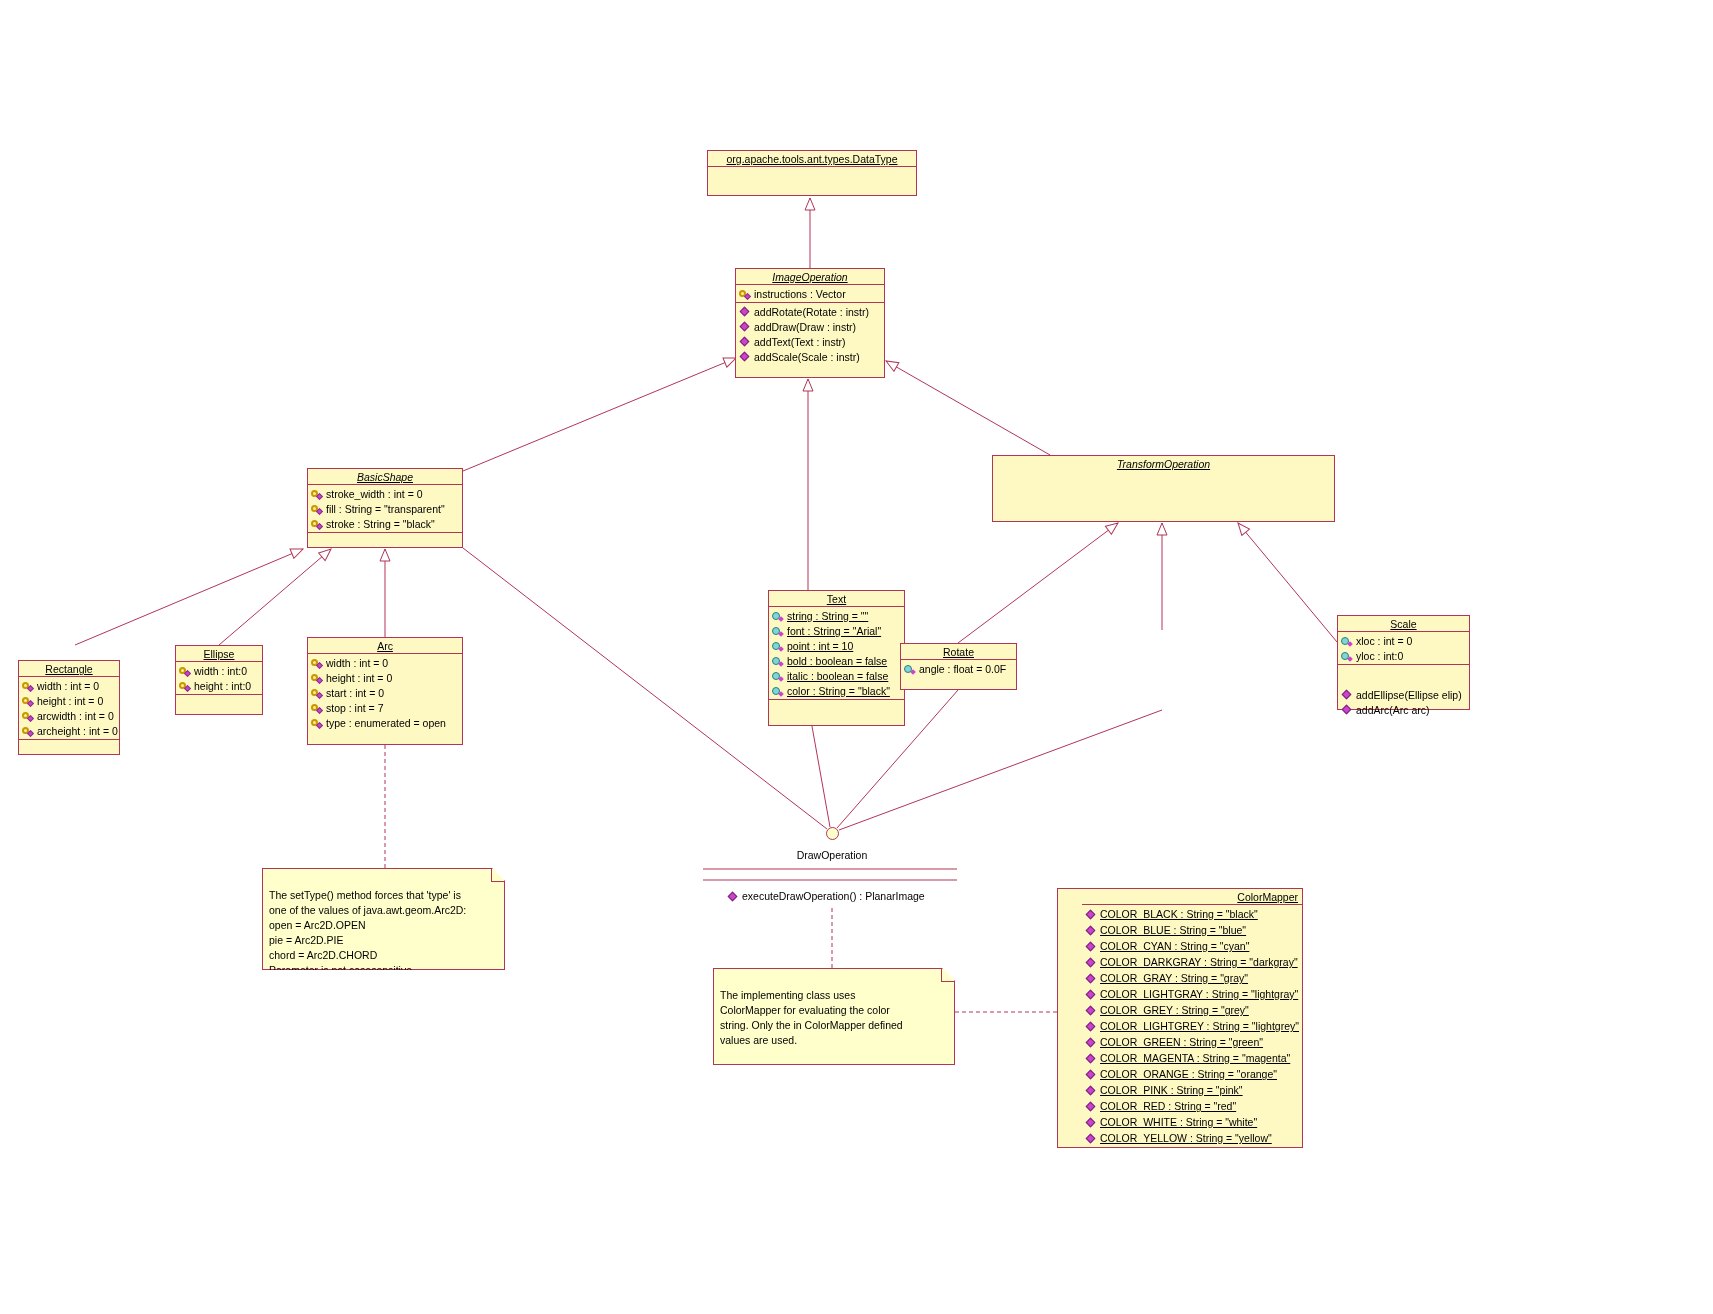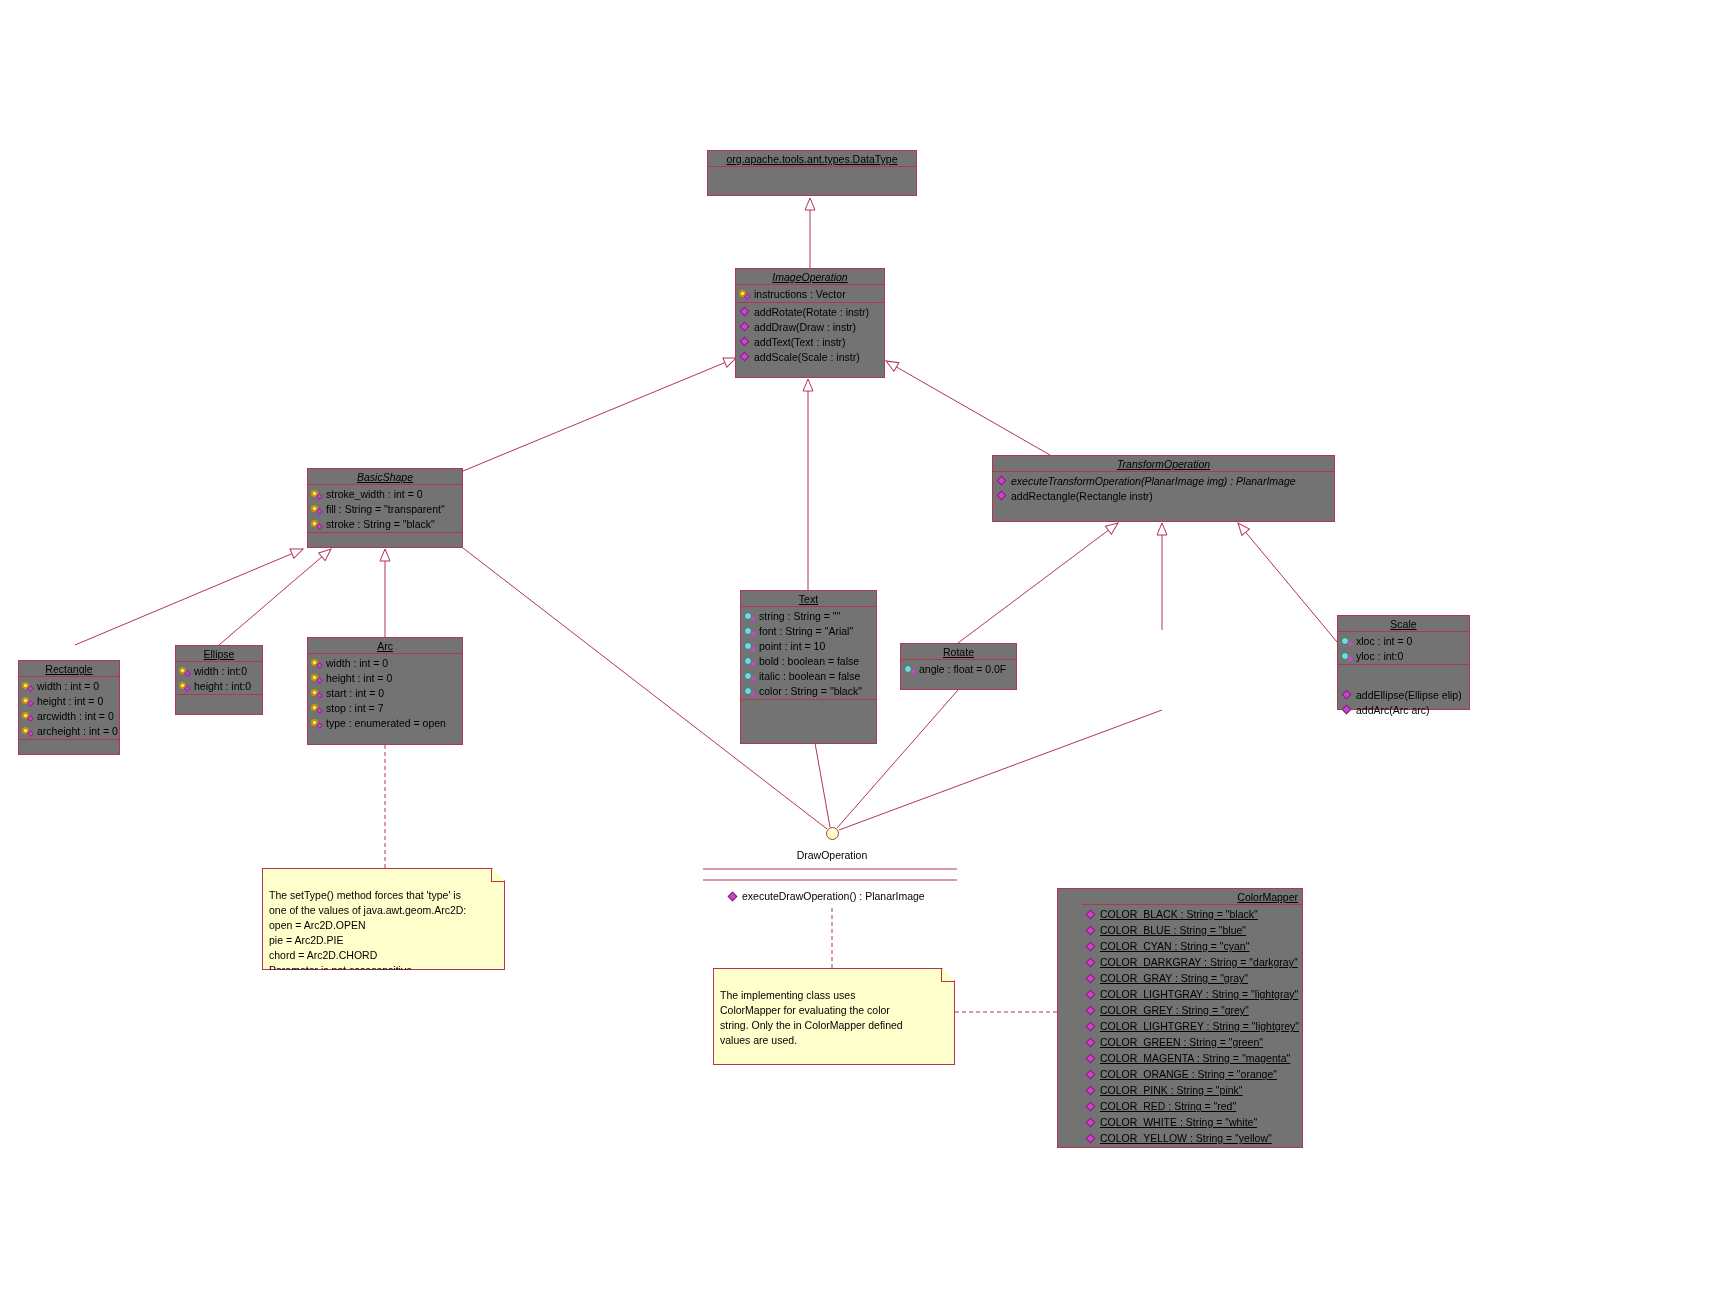--- a/index.html
+++ b/index.html
@@ -2,21 +2,21 @@
 <html><head>
 <meta charset="utf-8">
 <style>
   html,body { margin:0; padding:0; background:#fff; }
   .canvas { position:relative; width:1713px; height:1314px; background:#FFFFFF; overflow:hidden;
             font-family:"Liberation Sans","DejaVu Sans",sans-serif; font-size:10.5px; color:#000; }
   svg.wires { position:absolute; left:0; top:0; z-index:1; }
   svg.wires line { stroke:#B13556; stroke-width:1; }
   svg.wires line.dashed { stroke-dasharray:4 3; }
 
-  .box { position:absolute; background:#737373; border:1px solid #B13556; box-sizing:border-box;
+  .box { position:absolute; background:#fef9c3; border:1px solid #B13556; box-sizing:border-box;
          z-index:2; display:flex; flex-direction:column; }
   .title { text-align:center; padding:2px 4px 1px 4px; white-space:nowrap; overflow:hidden; flex:0 0 auto; }
   .title .cname { text-decoration:underline; }
   .box.abstract .title .cname { font-style:italic; }
   .sec { border-top:1px solid #B13556; padding:1px 0; flex:0 0 auto; }
   .sec.grow { flex:1 1 auto; }
   .sec.empty { min-height:10px; }
   .row { display:flex; align-items:center; height:15px; padding:0 3px; white-space:nowrap; overflow:hidden; }
   .rows16 .row { height:16px; }
   .row.static .lbl { text-decoration:underline; }
@@ -129,30 +129,20 @@
       <div class="row">
           <span class="ic ic-key"></span>
           <span class="lbl">stroke : String = "black"</span>
         </div>
     </div>
     <div class="sec empty grow"></div>
   </div>
 
   <div class="box abstract" style="left:992px;top:455px;width:343px;height:67px;">
     <div class="title"><span class="cname">TransformOperation</span></div>
-    <div class="sec grow">
-      <div class="row italic">
-          <span class="ic ic-diamond"></span>
-          <span class="lbl">executeTransformOperation(PlanarImage img) : PlanarImage</span>
-        </div>
-      <div class="row">
-          <span class="ic ic-diamond"></span>
-          <span class="lbl">addRectangle(Rectangle instr)</span>
-        </div>
-    </div>
   </div>
 
   <div class="box" style="left:18px;top:645px;width:102px;height:95px;margin-top:15px;">
     <div class="title"><span class="cname">Rectangle</span></div>
     <div class="sec">
       <div class="row">
           <span class="ic ic-key"></span>
           <span class="lbl">width : int = 0</span>
         </div>
       <div class="row">
@@ -205,21 +195,21 @@
           <span class="ic ic-key"></span>
           <span class="lbl">stop : int = 7</span>
         </div>
       <div class="row">
           <span class="ic ic-key"></span>
           <span class="lbl">type : enumerated = open</span>
         </div>
     </div>
   </div>
 
-  <div class="box" style="left:740px;top:590px;width:137px;height:154px;">
+  <div class="box" style="left:768px;top:590px;width:137px;height:136px;text-decoration:underline;">
     <div class="title"><span class="cname">Text</span></div>
     <div class="sec">
       <div class="row">
           <span class="ic ic-cyan"></span>
           <span class="lbl">string : String = ""</span>
         </div>
       <div class="row">
           <span class="ic ic-cyan"></span>
           <span class="lbl">font : String = "Arial"</span>
         </div>

